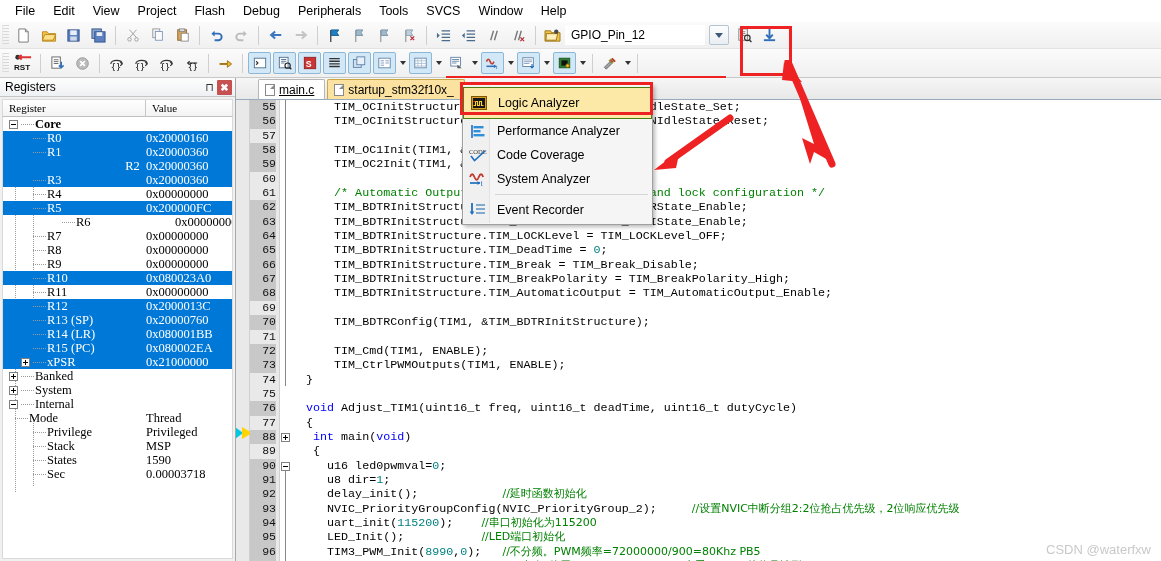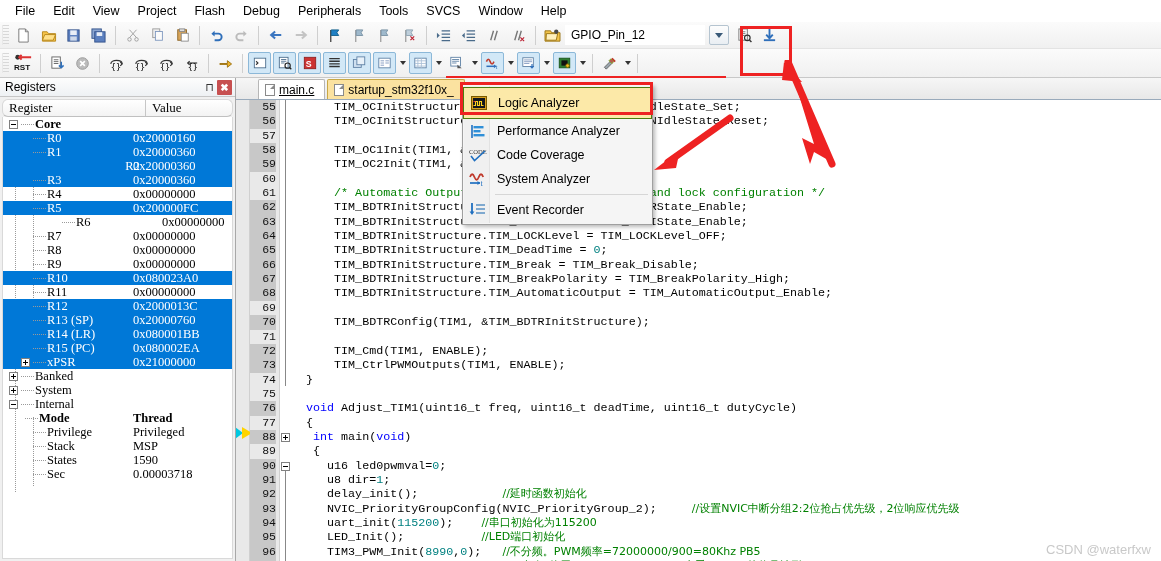--- a/index.html
+++ b/index.html
@@ -75,35 +75,35 @@
     font-size:12px; border-bottom:1px solid #c6c6c6;
   }
   .reg-title .t { flex:1; font-size:12px; }
   .pin-btn { width:15px;height:15px;display:flex;align-items:center;justify-content:center;
      font-size:11px;color:#333; }
   .close-btn { width:15px;height:15px;background:#c75050;color:#fff;
      display:flex;align-items:center;justify-content:center;font-size:10px;font-weight:bold;
      border-radius:1px; }
   .reg-head {
     display:flex; height:18px; background:linear-gradient(#ffffff,#f3f3f3);
-    border-bottom:1px solid #c0c0c0; font-family:"Liberation Serif", serif; font-size:13px;
+    border-bottom:1px solid #c0c0c0; font-family:"Liberation Serif", serif; font-size:11px;
     margin:2px 2px 0 2px; border-top:1px solid #d9d9d9;
-    border-left:1px solid #d9d9d9;border-right:1px solid #d9d9d9;border-radius:6px;
+    border-left:1px solid #d9d9d9;border-right:1px solid #d9d9d9;
   }
   .reg-head .c1 { width:143px; padding-left:6px; display:flex;align-items:center;
      border-right:1px solid #c6c6c6;}
   .reg-head .c2 { flex:1; padding-left:6px; display:flex;align-items:center; }
   .reg-body {
     flex:1; background:#fff; margin:0 2px 2px 2px;
     border:1px solid #d9d9d9; border-top:none; overflow:hidden; position:relative;
   }
   .reg-row { display:flex; height:14px; align-items:center; font-family:"Liberation Serif", serif;
      font-size:12.5px; line-height:14px; white-space:nowrap; }
   .reg-row.sel { background:#0078d7; color:#fff; }
-  .reg-val { position:absolute; left:130px; }
+  .reg-val { position:absolute; left:143px; }
   .exp-box {
     display:inline-block; width:9px;height:9px;border:1px solid #808080;background:#fff;
     position:relative; vertical-align:middle; margin-right:3px;
   }
   .exp-box::before{content:"";position:absolute;left:1px;top:3px;width:5px;height:1px;background:#000;}
   .exp-box.plus::after{content:"";position:absolute;left:3px;top:1px;width:1px;height:5px;background:#000;}
   .dots { display:inline-block; width:14px; height:14px;
      background: repeating-linear-gradient(to right, #9a9a9a 0 1px, transparent 1px 2px);
      background-size: 2px 1px; background-position: 0 7px; background-repeat: repeat-x;
      vertical-align:middle; }
@@ -628,21 +628,21 @@
         <span class="exp-box plus"></span>
           <span class="dots"></span>
           <span>System</span>
       </div>
 
       <div class="reg-row" style="padding-left:6px;">
         <span class="exp-box"></span>
           <span class="dots"></span>
           <span>Internal</span>
       </div>
-      <div class="reg-row" style="padding-left:22px; position:relative;font-weight:bold;">
+      <div class="reg-row" style="padding-left:12px; position:relative;">
         <span class="dots"></span>
           <span>Mode</span>
         <span class="reg-val">Thread</span>
       </div>
       <div class="reg-row" style="padding-left:30px; position:relative;">
         <span class="dots"></span>
           <span>Privilege</span>
         <span class="reg-val">Privileged</span>
       </div>
       <div class="reg-row" style="padding-left:30px; position:relative;">

